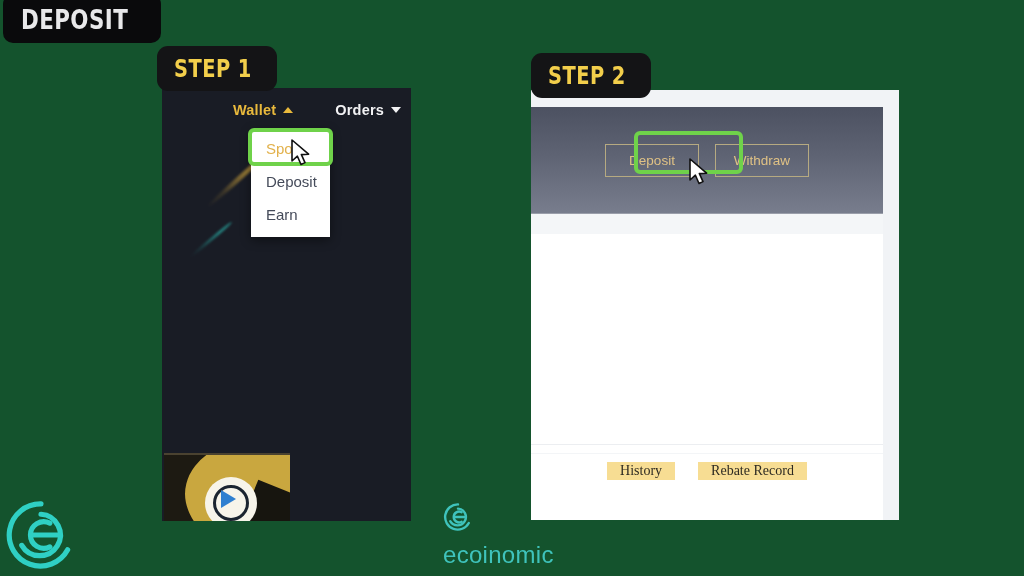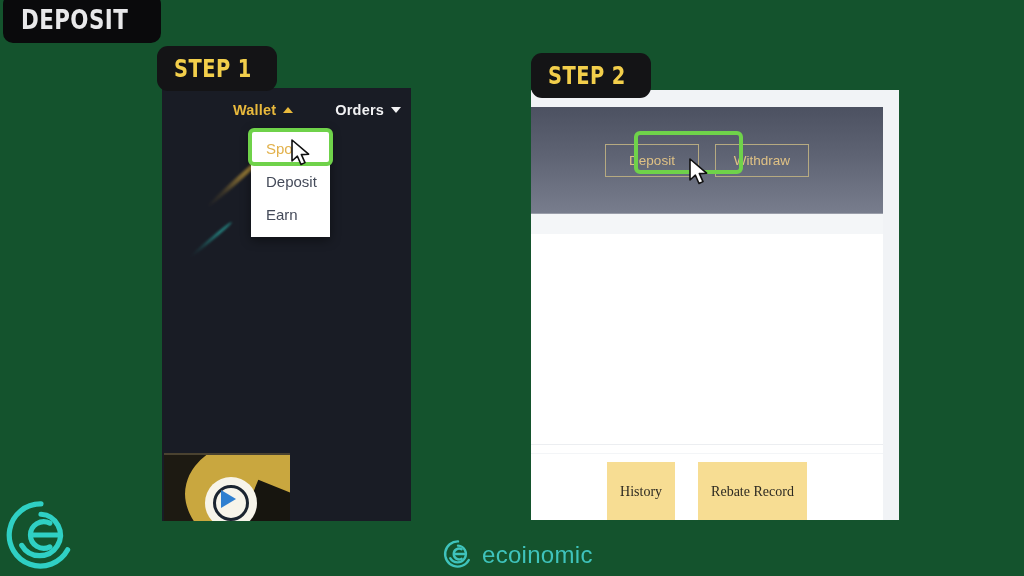--- a/index.html
+++ b/index.html
@@ -296,21 +296,21 @@
     display: flex;
     align-items: center;
     justify-content: center;
     gap: 23px;
   }
   .tan-btn {
     background: #f7dd93;
     color: #2d2a22;
     font-family: "Liberation Serif", "DejaVu Serif", serif;
     font-size: 14px;
-    padding: 22px 13px;
+    padding: 1px 13px;
     white-space: nowrap;
   }
 
   
   .brand-left {
     position: absolute;
     left: 4px;
     bottom: 4px;
     display: flex;
     align-items: center;
@@ -330,22 +330,23 @@
     color: #32d4c6;
     transform: scaleX(0.86);
     transform-origin: left center;
     display: inline-block;
   }
   .brand-center {
     position: absolute;
     left: 443px;
     bottom: 7px;
     display: flex;
-    align-items: flex-end;
+    align-items: flex-start;
     gap: 9px;
+    flex-direction: column;
   }
   .brand-center .txt {
     font-size: 24px;
     color: #3fc3bc;
     letter-spacing: 0.3px;
   }
 </style>
 </head>
 <body>
 

